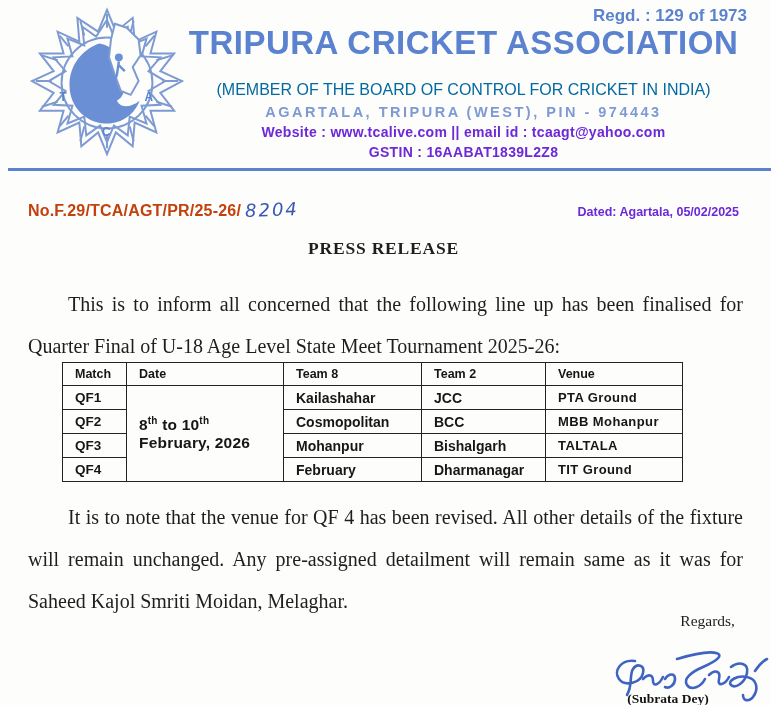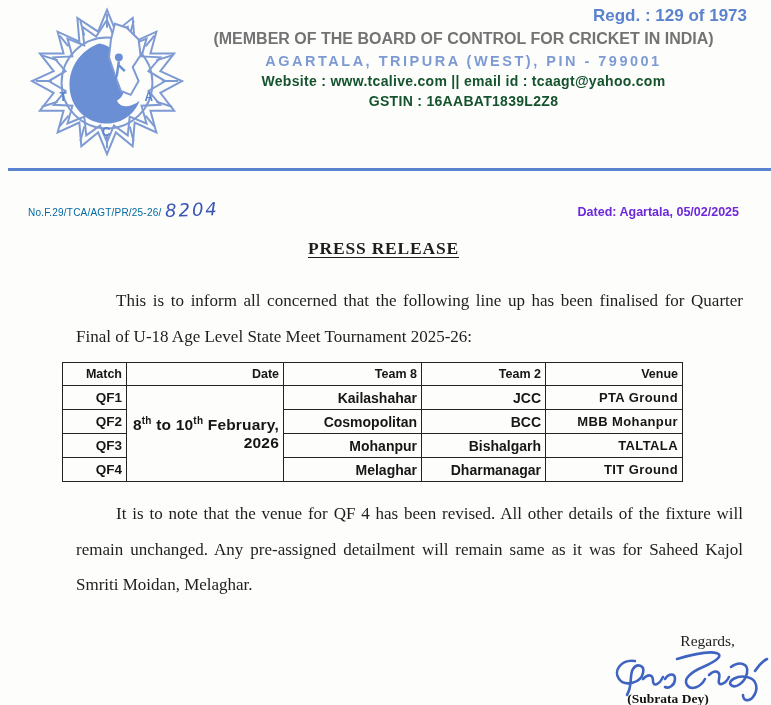--- a/index.html
+++ b/index.html
@@ -15,77 +15,77 @@
     position:absolute;top:6px;right:24px;
     font-family:"Liberation Sans", sans-serif;
     font-size:17px;color:#5b82cf;font-weight:600;
   }
   .head-text{position:absolute;left:160px;right:4px;top:26px;text-align:center;}
   .org-name{
     font-family:"Liberation Sans", sans-serif;font-weight:bold;
     font-size:33px;line-height:1.05;color:#5b82cf;letter-spacing:.5px;margin:0;
   }
   .member-line{
-    font-family:"Liberation Sans", sans-serif;font-weight:bold;
-    font-size:16px;color:#737373;margin-top:4px;
+    font-family:"Liberation Sans", sans-serif;font-weight:normal;
+    font-size:16px;color:#0369a1;margin-top:20px;
   }
   .address-line{
     font-family:"Liberation Sans", sans-serif;
     font-size:14.5px;color:#7d9ad2;letter-spacing:2.5px;margin-top:5px;font-weight:600;
   }
   .contact-line,.gstin-line{
     font-family:"Liberation Sans", sans-serif;
-    font-size:14px;color:#14532d;margin-top:4px;font-weight:600;letter-spacing:.3px;
+    font-size:14px;color:#6d28d9;margin-top:4px;font-weight:600;letter-spacing:.3px;
   }
   .rule{position:absolute;left:8px;right:0;top:168px;height:3px;background:#5b82cf;}
   
   .ref-row{position:absolute;left:28px;right:28px;top:199px;height:26px;}
   .ref-no{
-    font-family:"Liberation Sans", sans-serif;font-weight:normal;
-    font-size:10px;color:#0369a1;letter-spacing:.2px;
+    font-family:"Liberation Sans", sans-serif;font-weight:bold;
+    font-size:16px;color:#c2410c;letter-spacing:.2px;
   }
   .ref-hand{
     font-family:"DejaVu Sans", sans-serif;font-style:italic;
     font-size:18px;color:#3a56b5;letter-spacing:2px;margin-left:4px;
     display:inline-block;transform:rotate(-2deg);
   }
   .dated{
     position:absolute;right:4px;top:6px;
     font-family:"Liberation Sans", sans-serif;font-weight:bold;
     font-size:12.5px;color:#6d28d9;
   }
   
   .doc-title{
     position:absolute;top:238px;left:0;right:4px;text-align:center;
     font-weight:bold;font-size:17.5px;letter-spacing:.8px;
-    text-decoration:underline;text-underline-offset:3px;
+    text-underline-offset:3px;
   }
   
   .para{
     position:absolute;left:28px;right:28px;
-    font-size:17px;line-height:2.1;text-align:justify;text-indent:40px;margin-left:48px;
+    font-size:20px;line-height:2.1;text-align:justify;text-indent:40px;
   }
   .para1{top:283px;}
   .para2{top:496px;}
   
   .fixtures{position:absolute;left:62px;top:362px;}
   table{border-collapse:collapse;}
   td,th{
-    border:1.6px solid #232323;padding:0 4px;text-align:right;
+    border:1.6px solid #232323;padding:0 12px;text-align:left;
     font-family:"Liberation Sans", sans-serif;font-weight:bold;color:#161616;
   }
   th{font-size:12.5px;height:22px;}
   td{height:23px;}
   .cell-match{font-size:13.5px;}
   .cell-date{font-size:15.5px;letter-spacing:.2px;margin-left:21px;}
   .cell-date sup{font-size:10px;}
   .cell-team{font-size:14px;}
   .cell-venue{font-family:Liberation Sans, sans-serif;font-size:13px;letter-spacing:.4px;}
   
-  .regards{position:absolute;top:612px;right:36px;font-size:15.5px;margin-top:20px;}
+  .regards{position:absolute;top:612px;right:36px;font-size:15.5px;}
   .signature{position:absolute;top:645px;right:2px;width:162px;height:58px;}
   .signatory{
     position:absolute;top:691px;right:28px;width:150px;text-align:center;
     font-weight:bold;font-size:13.5px;color:#131313;
   }
 </style>
 </head>
 <body>
 
 <div class="page">
@@ -111,22 +111,23 @@
       <path d="M92,56 L90,70 M92,60 L98,66 M90,70 L86,80" stroke="#6b8fd4" stroke-width="2.5" fill="none"></path>
 
       <text x="32" y="96" font-family="Liberation Sans, sans-serif" font-size="12" font-weight="bold" fill="#5b82cf">T</text>
       <text x="118" y="96" font-family="Liberation Sans, sans-serif" font-size="12" font-weight="bold" fill="#5b82cf">A</text>
       <text x="75" y="132" font-family="Liberation Sans, sans-serif" font-size="12" font-weight="bold" fill="#5b82cf">C</text>
     </svg>
 
     <div class="regd">Regd. : 129 of 1973</div>
 
     <div class="head-text">
+      <div class="org-name">TRIPURA CRICKET ASSOCIATION</div>
       <div class="member-line">(MEMBER OF THE BOARD OF CONTROL FOR CRICKET IN INDIA)</div>
-      <div class="address-line">AGARTALA, TRIPURA (WEST), PIN - 799001</div>
+      <div class="address-line">AGARTALA, TRIPURA (WEST), PIN - 974443</div>
       <div class="contact-line">Website : www.tcalive.com || email id : tcaagt@yahoo.com</div>
       <div class="gstin-line">GSTIN : 16AABAT1839L2Z8</div>
     </div>
 
     <div class="rule"></div>
   </div>
 
   <div class="ref-row">
     <span class="ref-no">No.F.29/TCA/AGT/PR/25-26/</span><span class="ref-hand">8204</span>
     <span class="dated">Dated: Agartala, 05/02/2025</span>
@@ -167,21 +168,21 @@
         <td class="cell-venue">MBB Mohanpur</td>
       </tr>
       <tr>
         <td class="cell-match">QF3</td>
         <td class="cell-team">Mohanpur</td>
         <td class="cell-team">Bishalgarh</td>
         <td class="cell-venue">TALTALA</td>
       </tr>
       <tr>
         <td class="cell-match">QF4</td>
-        <td class="cell-team">Melaghar</td>
+        <td class="cell-team">February</td>
         <td class="cell-team">Dharmanagar</td>
         <td class="cell-venue">TIT Ground</td>
       </tr>
     </tbody>
       </table>
   </div>
 
   <div class="para para2">It is to note that the venue for QF 4 has been revised. All other details of the fixture will remain unchanged. Any pre-assigned detailment will remain same as it was for Saheed Kajol Smriti Moidan, Melaghar.</div>
 
   <div class="regards">Regards,</div>

